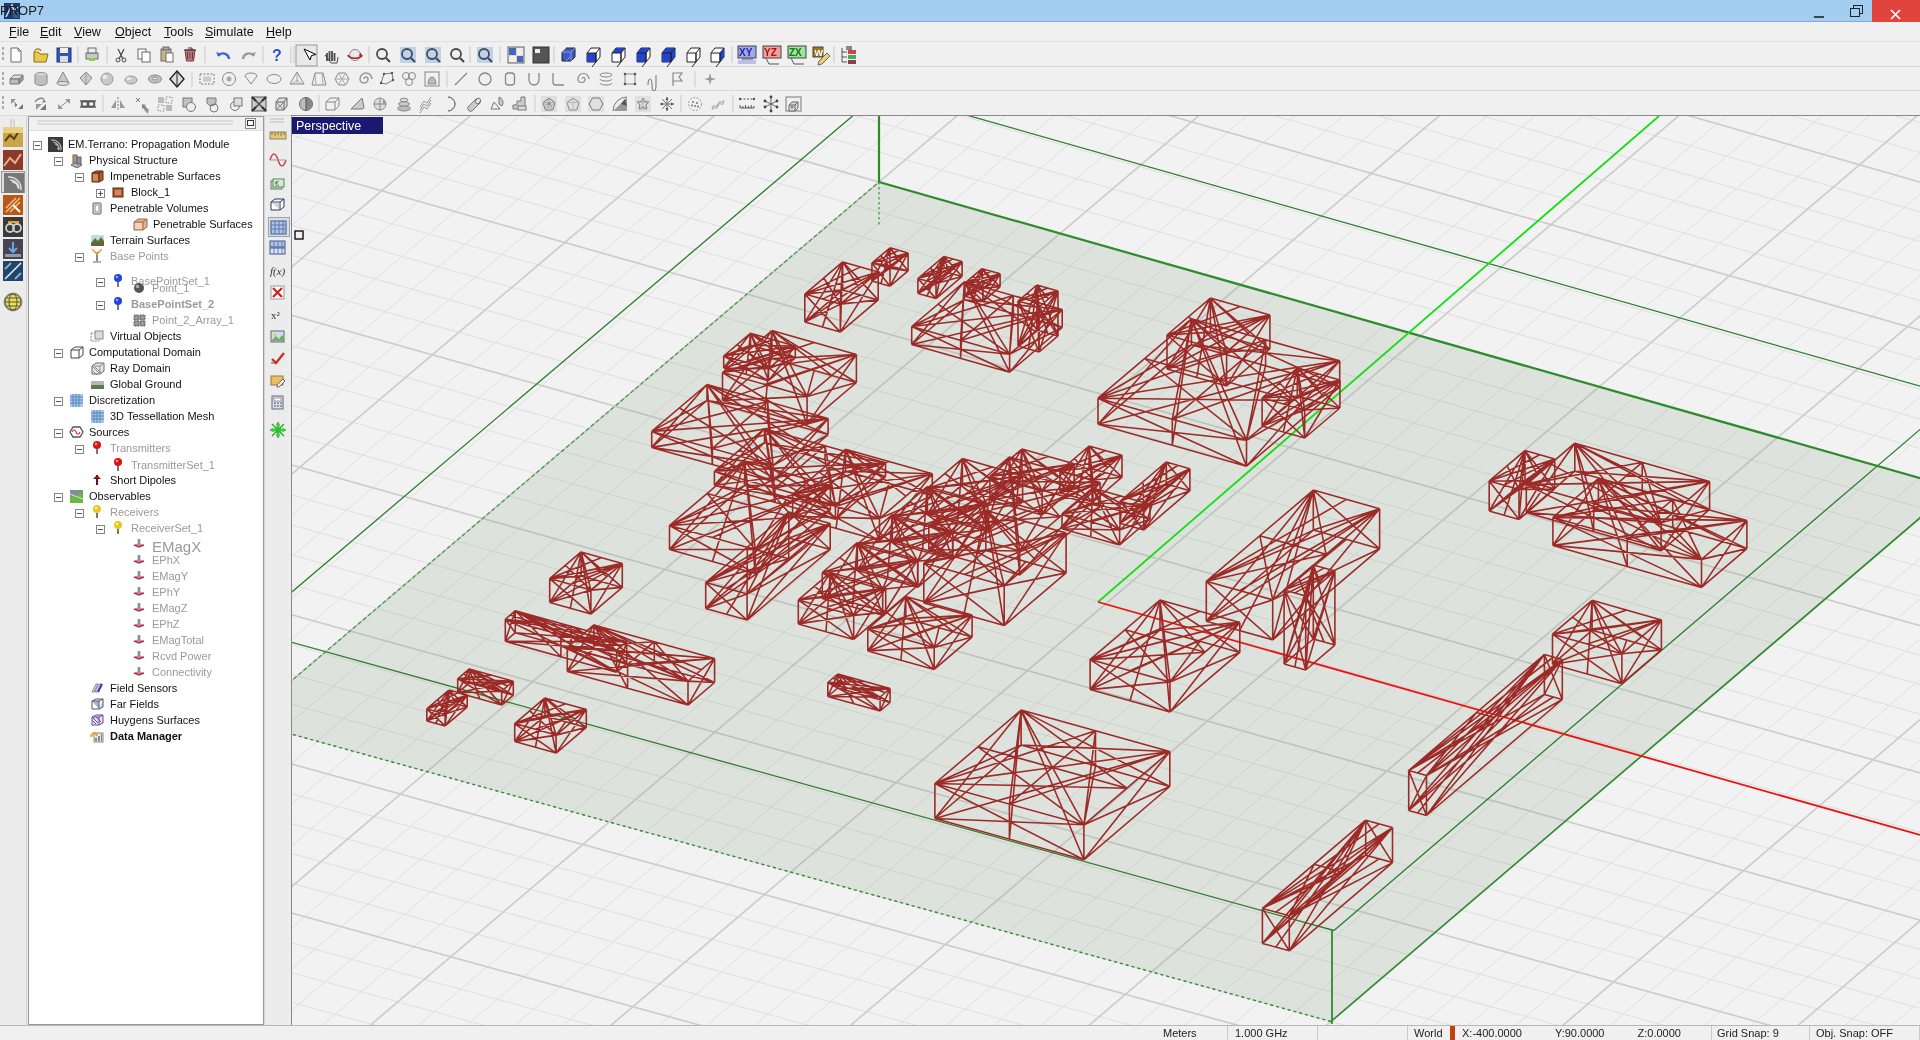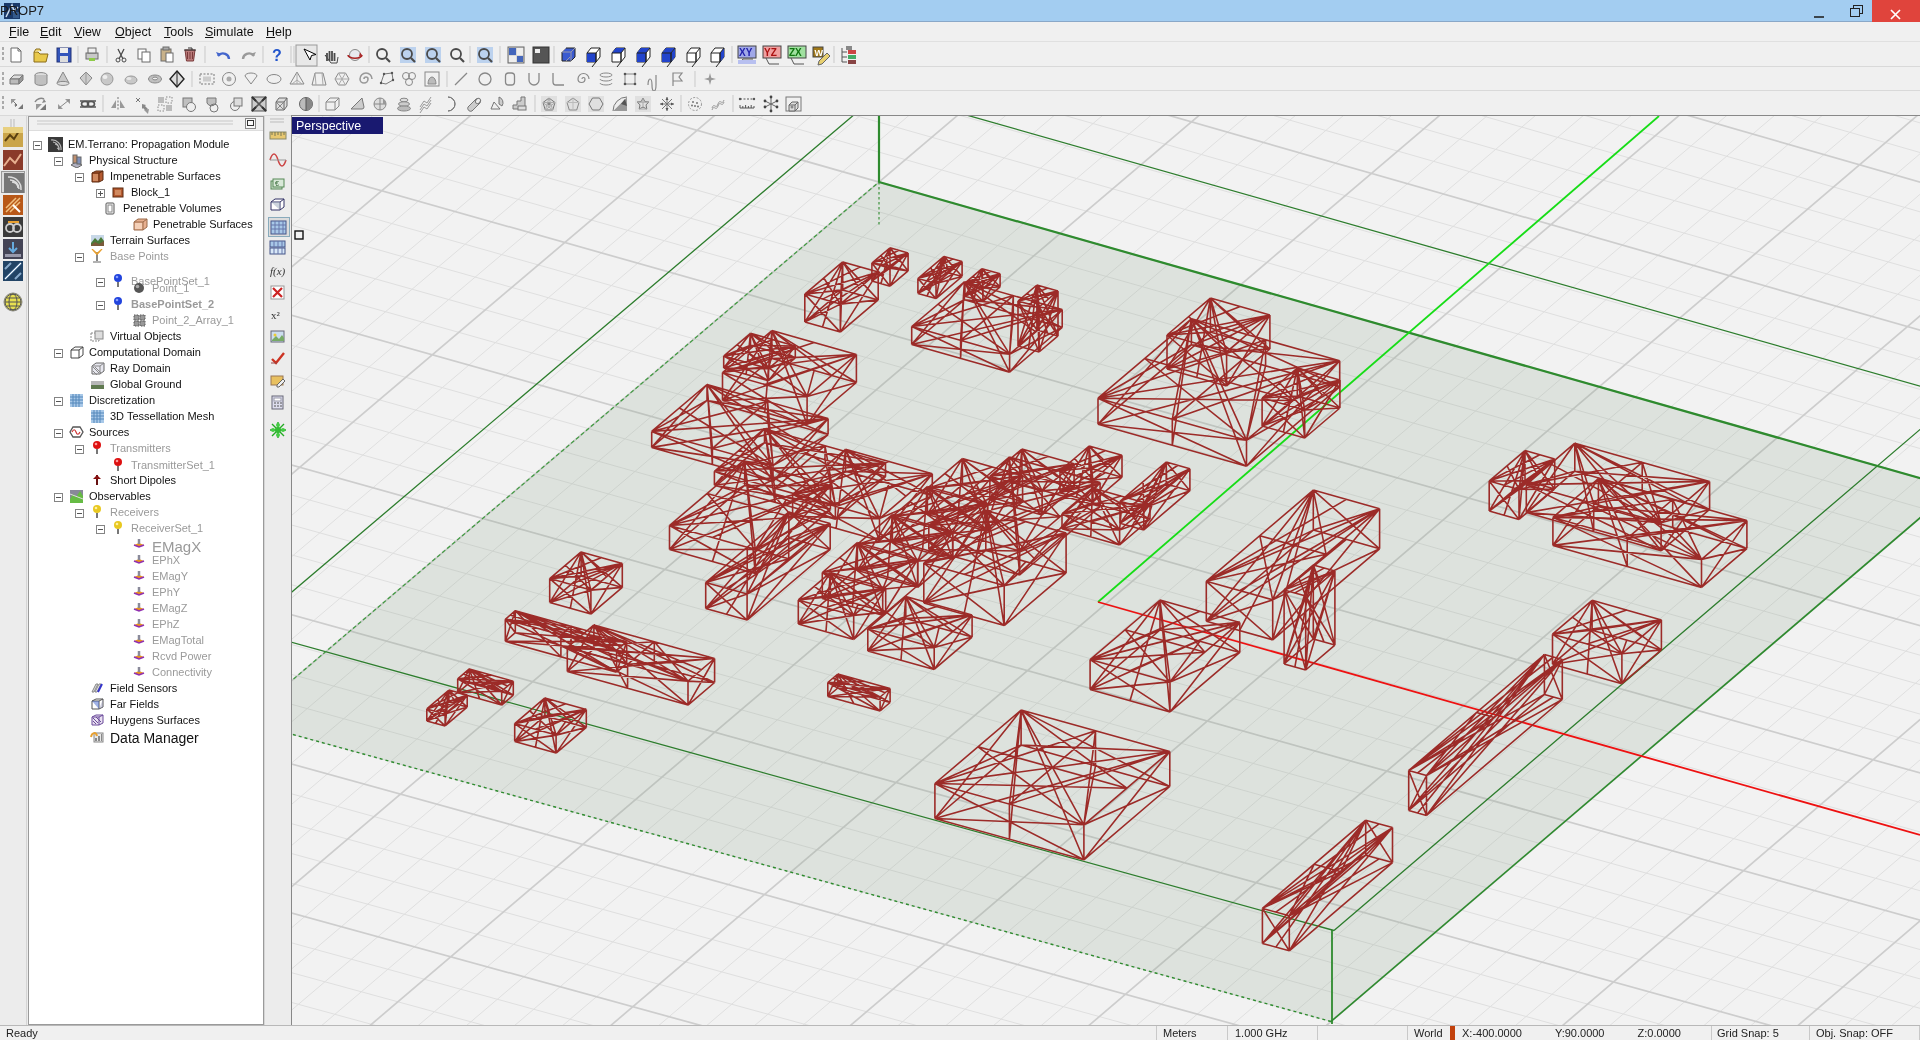--- a/index.html
+++ b/index.html
@@ -614,21 +614,21 @@
       <svg width="9" height="9" style="position:absolute;left:68px;top:4px">
         <rect x="0.5" y="0.5" width="8" height="8" fill="#fff" stroke="#848484"></rect>
         <path d="M2 4.5h5M4.5 2v5" stroke="#555"></path>
       </svg>
       <svg width="15" height="15" style="position:absolute;left:83px;top:0px">
         <rect x="2" y="3" width="10" height="9" fill="#b4592f" stroke="#5a2a10"></rect>
         <rect x="4" y="5" width="6" height="5" fill="#d08a60"></rect>
       </svg>
       <span style="position:absolute;left:103px;top:1px;font-size:11px;color:#111;font-weight:normal;white-space:nowrap">Block_1</span>
     </div>
-    <div style="position:absolute;left:0;top:71px;height:16px;width:230px;margin-left:13px;">
+    <div style="position:absolute;left:0;top:71px;height:16px;width:230px;">
       <svg width="15" height="15" style="position:absolute;left:62px;top:0px">
         <rect x="3" y="2" width="8" height="11" rx="1" fill="#f8f8f8" stroke="#555"></rect>
         <rect x="5" y="4" width="4" height="7" fill="#fff" stroke="#888"></rect>
       </svg>
       <span style="position:absolute;left:82px;top:1px;font-size:11px;color:#111;font-weight:normal;white-space:nowrap">Penetrable Volumes</span>
     </div>
     <div style="position:absolute;left:0;top:87px;height:16px;width:230px;margin-left:43px;">
       <svg width="15" height="15" style="position:absolute;left:62px;top:0px">
         <path d="M1 5l4 -3h9v8l-4 3H1z" fill="#e8b090" stroke="#9a6a4a"></path>
         <path d="M1 5h9v8M10 5l4 -3" fill="none" stroke="#9a6a4a"></path>
@@ -916,21 +916,21 @@
         <path d="M2 4h7v8M9 4l4 -2M3 5l5 5m-5 -2l3 3m0 -7l5 5" fill="none" stroke="#6a4a9a"></path>
       </svg>
       <span style="position:absolute;left:82px;top:1px;font-size:11px;color:#111;font-weight:normal;white-space:nowrap">Huygens Surfaces</span>
     </div>
     <div style="position:absolute;left:0;top:599px;height:16px;width:230px;">
       <svg width="15" height="15" style="position:absolute;left:62px;top:0px">
         <rect x="4" y="4" width="9" height="9" fill="#e8e8e8" stroke="#888"></rect>
         <path d="M5 9h2v3H5zm3 -2h2v5H8zm3 -2h1v7h-1z" fill="#888"></path>
         <path d="M1 8c1 -5 5 -5 6 -1" fill="none" stroke="#e8a030" stroke-width="2"></path>
       </svg>
-      <span style="position:absolute;left:82px;top:1px;font-size:14px;color:#111;font-weight:normal;white-space:nowrap">Data Manager</span>
+      <span style="position:absolute;left:82px;top:1px;font-size:11px;color:#111;font-weight:bold;white-space:nowrap">Data Manager</span>
     </div>
 </div>
 <div style="position:absolute;left:264px;top:116px;width:28px;height:909px;background:#ececec;border-left:1px solid #d5d5d5">
     <svg width="16" height="6" style="position:absolute;left:4px;top:2px">
       <path d="M1 1h14M1 4h14" stroke="#bbb"></path>
     </svg>
     <div style="position:absolute;left:3px;top:10px;width:22px;height:20px;">
       <svg width="18" height="17" style="position:absolute;left:1px;top:1px">
         <rect x="1" y="5" width="16" height="7" fill="#e8c870" stroke="#886"></rect>
         <path d="M3 5v3m3 -3v4m3 -4v3m3 -3v4m3 -4v3" stroke="#775"></path>
@@ -1080,20 +1080,19 @@
 <path d="M927.3 486.6L987.6 503.6M927.3 512.6L987.6 529.6M927.3 486.6L927.3 512.6M987.6 503.6L952.7 533.3M987.6 529.6L952.7 559.3M987.6 503.6L987.6 529.6M952.7 533.3L892.3 516.4M952.7 559.3L892.3 542.4M952.7 533.3L952.7 559.3M892.3 516.4L927.3 486.6M892.3 542.4L927.3 512.6M892.3 516.4L892.3 542.4M927.3 486.6L952.7 533.3M987.6 503.6L892.3 516.4M927.3 486.6L987.6 529.6M927.3 512.6L987.6 503.6M987.6 503.6L952.7 559.3M987.6 529.6L952.7 533.3M952.7 533.3L892.3 542.4M952.7 559.3L892.3 516.4M892.3 516.4L927.3 512.6M892.3 542.4L927.3 486.6M927.3 486.6L952.7 559.3M987.6 503.6L892.3 542.4M927.3 486.6L970.1 518.5M987.6 503.6L922.5 524.9M952.7 533.3L909.8 501.5M892.3 516.4L957.5 495.1M927.3 486.6L922.5 550.9M952.7 533.3L957.5 521.1" stroke="#9c2b28" stroke-width="1.6" fill="none"></path>
 <path d="M892.3 514.6L952.7 531.6M892.3 540.6L952.7 557.6M892.3 514.6L892.3 540.6M952.7 531.6L917.7 561.3M952.7 557.6L917.7 587.3M952.7 531.6L952.7 557.6M917.7 561.3L857.3 544.4M917.7 587.3L857.3 570.4M917.7 561.3L917.7 587.3M857.3 544.4L892.3 514.6M857.3 570.4L892.3 540.6M857.3 544.4L857.3 570.4M892.3 514.6L917.7 561.3M952.7 531.6L857.3 544.4M892.3 514.6L952.7 557.6M892.3 540.6L952.7 531.6M952.7 531.6L917.7 587.3M952.7 557.6L917.7 561.3M917.7 561.3L857.3 570.4M917.7 587.3L857.3 544.4M857.3 544.4L892.3 540.6M857.3 570.4L892.3 514.6M892.3 514.6L917.7 587.3M952.7 531.6L857.3 570.4M892.3 514.6L935.2 546.5M952.7 531.6L887.5 552.9M917.7 561.3L874.8 529.5M857.3 544.4L922.5 523.1M892.3 514.6L887.5 578.9M917.7 561.3L922.5 549.1" stroke="#9c2b28" stroke-width="1.6" fill="none"></path>
 <path d="M857.3 542.6L917.7 559.5M857.3 568.6L917.7 585.5M857.3 542.6L857.3 568.6M917.7 559.5L882.7 589.3M917.7 585.5L882.7 615.3M917.7 559.5L917.7 585.5M882.7 589.3L822.3 572.5M882.7 615.3L822.3 598.5M882.7 589.3L882.7 615.3M822.3 572.5L857.3 542.6M822.3 598.5L857.3 568.6M822.3 572.5L822.3 598.5M857.3 542.6L882.7 589.3M917.7 559.5L822.3 572.5M857.3 542.6L917.7 585.5M857.3 568.6L917.7 559.5M917.7 559.5L882.7 615.3M917.7 585.5L882.7 589.3M882.7 589.3L822.3 598.5M882.7 615.3L822.3 572.5M822.3 572.5L857.3 568.6M822.3 598.5L857.3 542.6M857.3 542.6L882.7 615.3M917.7 559.5L822.3 598.5M857.3 542.6L900.2 574.4M917.7 559.5L852.5 580.9M882.7 589.3L839.8 557.6M822.3 572.5L887.5 551.1M857.3 542.6L852.5 606.9M882.7 589.3L887.5 577.1" stroke="#9c2b28" stroke-width="1.6" fill="none"></path>
 <path d="M830.3 572.6L885.7 588.1M830.3 596.6L885.7 612.1M830.3 572.6L830.3 596.6M885.7 588.1L853.7 615.4M885.7 612.1L853.7 639.4M885.7 588.1L885.7 612.1M853.7 615.4L798.3 599.9M853.7 639.4L798.3 623.9M853.7 615.4L853.7 639.4M798.3 599.9L830.3 572.6M798.3 623.9L830.3 596.6M798.3 599.9L798.3 623.9M830.3 572.6L853.7 615.4M885.7 588.1L798.3 599.9M830.3 572.6L885.7 612.1M830.3 596.6L885.7 588.1M885.7 588.1L853.7 639.4M885.7 612.1L853.7 615.4M853.7 615.4L798.3 623.9M853.7 639.4L798.3 599.9M798.3 599.9L830.3 596.6M798.3 623.9L830.3 572.6M830.3 572.6L853.7 639.4M885.7 588.1L798.3 623.9M830.3 572.6L869.7 601.7M885.7 588.1L826.0 607.6M853.7 615.4L814.3 586.3M798.3 599.9L858.0 580.4M830.3 572.6L826.0 631.6M853.7 615.4L858.0 604.4" stroke="#9c2b28" stroke-width="1.6" fill="none"></path>
 <path d="M1021.9 449.1L1074.1 463.7M1021.9 473.1L1074.1 487.7M1021.9 449.1L1021.9 473.1M1074.1 463.7L1042.1 490.9M1074.1 487.7L1042.1 514.9M1074.1 463.7L1074.1 487.7M1042.1 490.9L989.9 476.3M1042.1 514.9L989.9 500.3M1042.1 490.9L1042.1 514.9M989.9 476.3L1021.9 449.1M989.9 500.3L1021.9 473.1M989.9 476.3L989.9 500.3M1021.9 449.1L1042.1 490.9M1074.1 463.7L989.9 476.3M1021.9 449.1L1074.1 487.7M1021.9 473.1L1074.1 463.7M1074.1 463.7L1042.1 514.9M1074.1 487.7L1042.1 490.9M1042.1 490.9L989.9 500.3M1042.1 514.9L989.9 476.3M989.9 476.3L1021.9 473.1M989.9 500.3L1021.9 449.1M1021.9 449.1L1042.1 514.9M1074.1 463.7L989.9 500.3M1021.9 449.1L1058.1 477.3M1074.1 463.7L1016.0 483.6M1042.1 490.9L1005.9 462.7M989.9 476.3L1048.0 456.4M1021.9 449.1L1016.0 507.6M1042.1 490.9L1048.0 480.4" stroke="#9c2b28" stroke-width="1.6" fill="none"></path>
 <rect x="292" y="117" width="91" height="17" fill="#191970"></rect>
 <text x="296" y="130" font-family="Liberation Sans, sans-serif" font-size="12.5" fill="#ffffff">Perspective</text>
 <rect x="295" y="231" width="8" height="8" fill="#f2f2f2" stroke="#111" stroke-width="1.4"></rect>
 </svg>
 <div style="position:absolute;left:0;top:1025px;width:1920px;height:15px;background:#f0f0f0;border-top:1px solid #b8b8b8;font-size:11px;color:#222">
-    <div style="position:absolute;left:0px;top:0;width:1157px;height:15px;border-right:1px solid #c9c9c9;padding-left:6px;line-height:15px;white-space:nowrap;overflow:hidden">Ready</div>
     <div style="position:absolute;left:1157px;top:0;width:71px;height:15px;border-right:1px solid #c9c9c9;padding-left:6px;line-height:15px;white-space:nowrap;overflow:hidden">Meters</div>
     <div style="position:absolute;left:1228px;top:0;width:90px;height:15px;border-right:1px solid #c9c9c9;padding-left:7px;line-height:15px;white-space:nowrap;overflow:hidden">1.000 GHz</div>
     <div style="position:absolute;left:1318px;top:0;width:90px;height:15px;border-right:1px solid #c9c9c9;padding-left:0px;line-height:15px;white-space:nowrap;overflow:hidden"></div>
     <div style="position:absolute;left:1408px;top:0;width:47px;height:15px;border-right:5px solid #c2410c;padding-left:6px;line-height:15px;white-space:nowrap;overflow:hidden">World</div>
     <div style="position:absolute;left:1455px;top:0;width:257px;height:15px;border-right:1px solid #c9c9c9;padding-left:7px;line-height:15px;white-space:nowrap;overflow:hidden">X:-400.0000   Y:90.0000   Z:0.0000</div>
-    <div style="position:absolute;left:1712px;top:0;width:98px;height:15px;border-right:1px solid #c9c9c9;padding-left:5px;line-height:15px;white-space:nowrap;overflow:hidden">Grid Snap: 5</div>
+    <div style="position:absolute;left:1712px;top:0;width:98px;height:15px;border-right:1px solid #c9c9c9;padding-left:5px;line-height:15px;white-space:nowrap;overflow:hidden">Grid Snap: 9</div>
     <div style="position:absolute;left:1810px;top:0;width:110px;height:15px;border-right:1px solid #c9c9c9;padding-left:6px;line-height:15px;white-space:nowrap;overflow:hidden">Obj. Snap: OFF</div>
   </div>
 </body></html>

